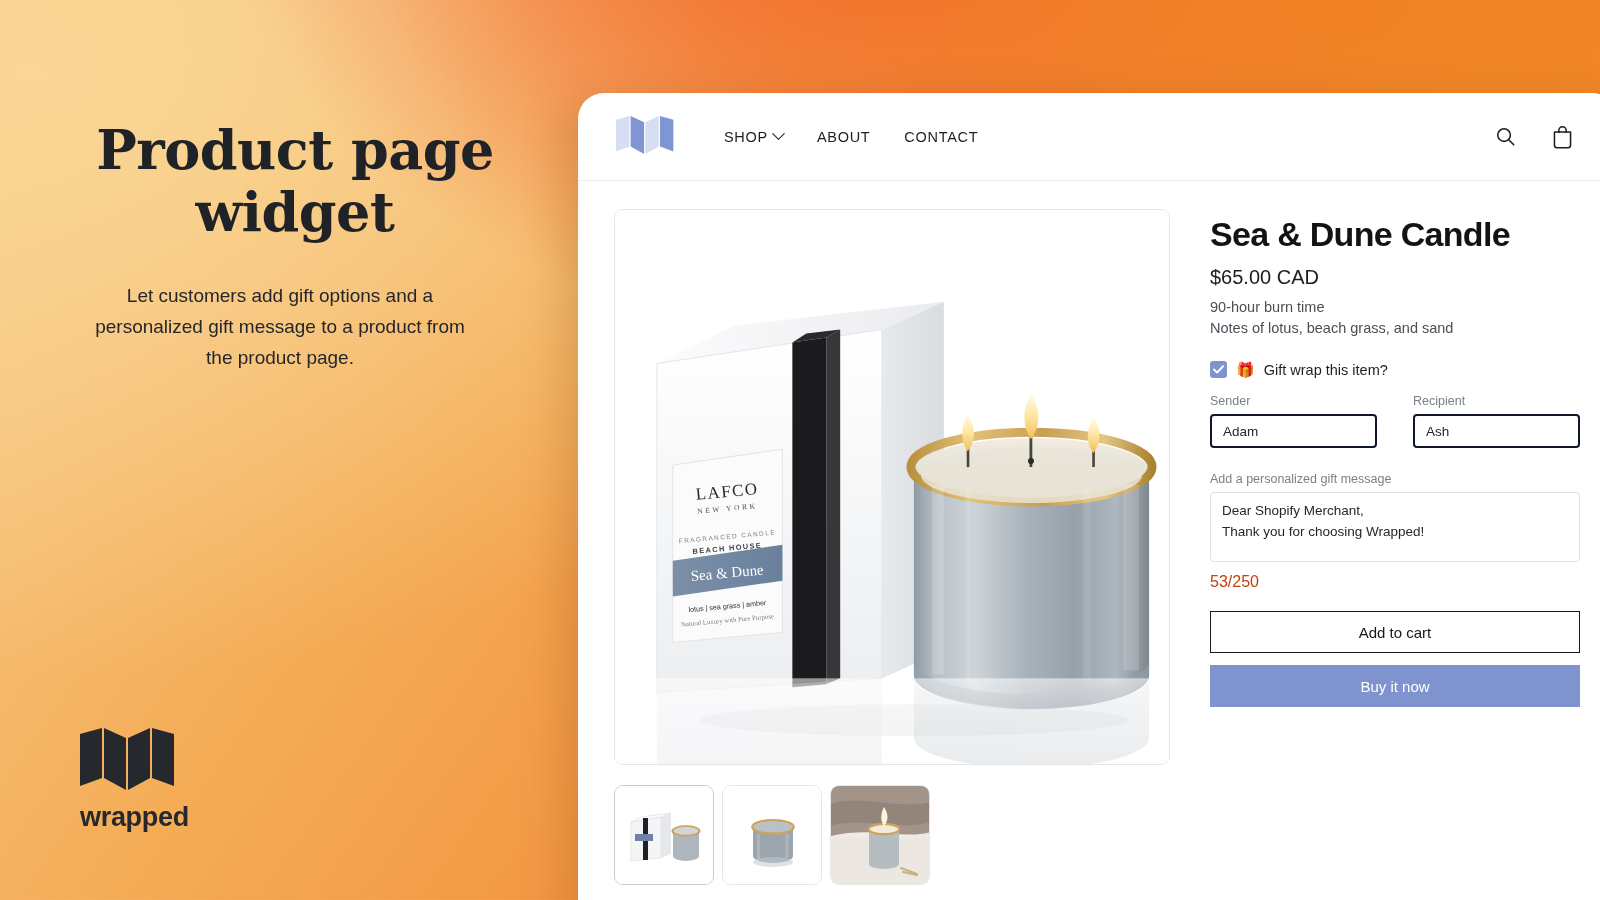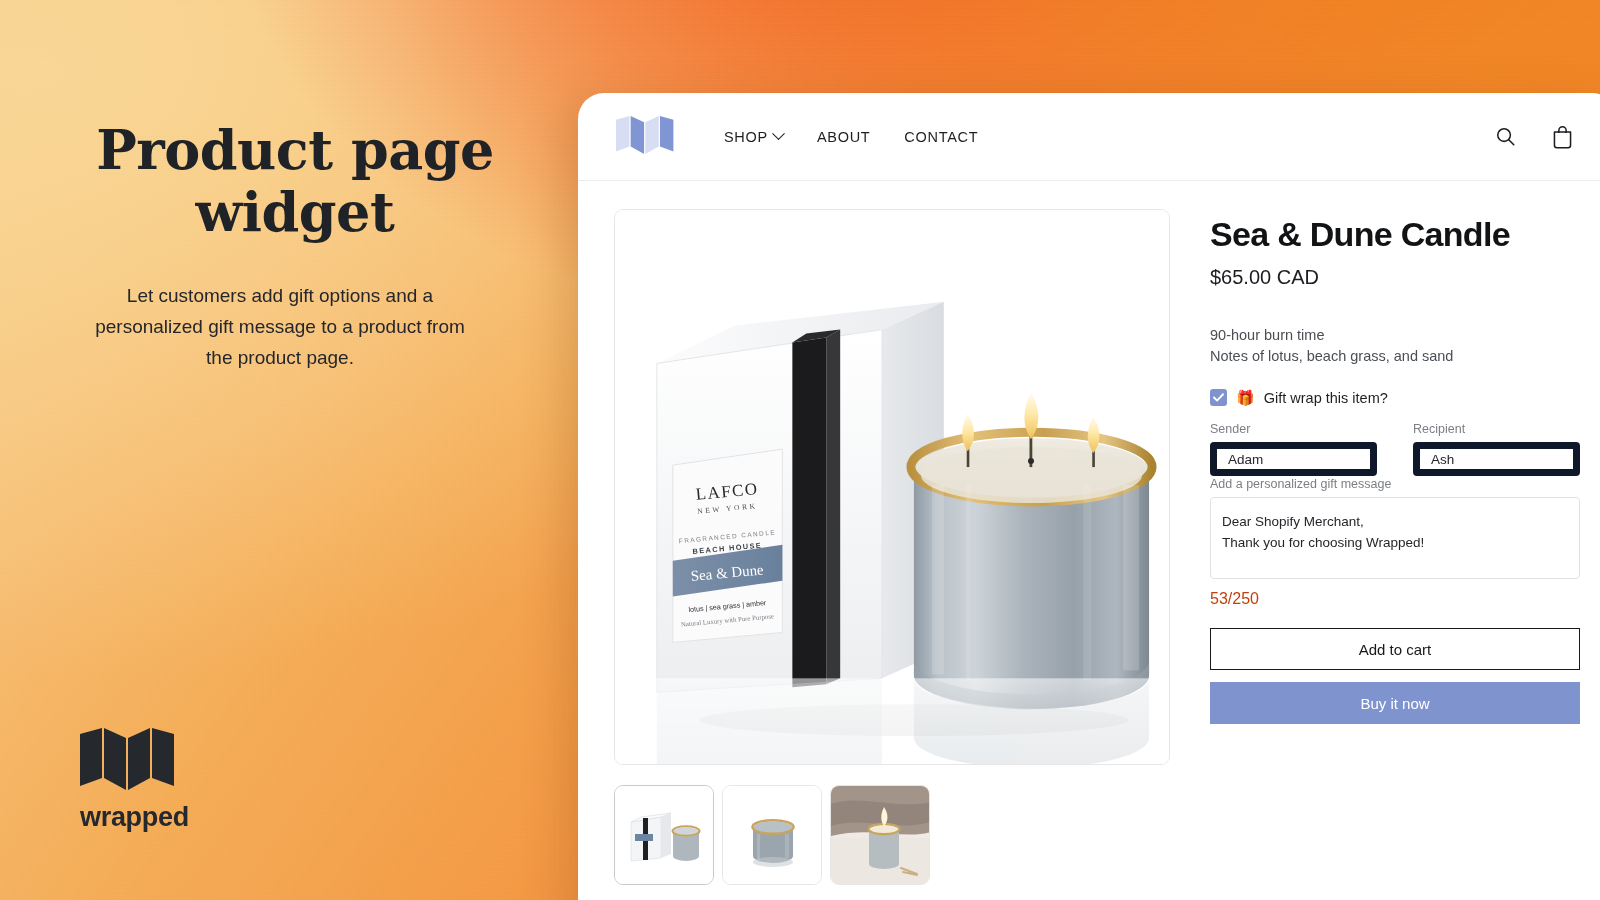--- a/index.html
+++ b/index.html
@@ -164,21 +164,21 @@
     letter-spacing: -0.7px;
     color: #111315;
     line-height: 1.12;
   }
   .product-price {
     margin-top: 13px;
     font-size: 20px;
     color: #1b1d20;
   }
   .product-meta {
-    margin-top: 36px;
+    margin-top: 8px;
     font-size: 14.5px;
     line-height: 1.45;
     color: #4b4f55;
   }
 
   .field-label {
     font-size: 12.5px;
     color: #7b7f85;
     margin-bottom: 6px;
   }
@@ -223,36 +223,36 @@
 
   .names-row {
     margin-top: 16px;
     display: flex;
     gap: 36px;
   }
   .name-col { flex: 1; min-width: 0; }
   .text-input {
     width: 100%;
     height: 34px;
-    border: 7px solid #0f172a;
+    border: 2px solid #0f172a;
     border-radius: 4px;
     padding: 0 11px;
     font-size: 13.5px;
     color: #24272b;
     font-family: "Liberation Sans", sans-serif;
     background: #fff;
     outline: none;
   }
-  .msg-block { margin-top: 1px; }
+  .msg-block { margin-top: 24px; }
   .msg-area {
     width: 100%;
-    height: 82px;
+    height: 70px;
     border: 1px solid #e2e2e2;
     border-radius: 4px;
-    padding: 14px 11px;
+    padding: 8px 11px;
     font-size: 13.5px;
     line-height: 1.52;
     color: #24272b;
     font-family: "Liberation Sans", sans-serif;
     resize: none;
     outline: none;
     background: #fff;
   }
   .counter {
     margin-top: 7px;

